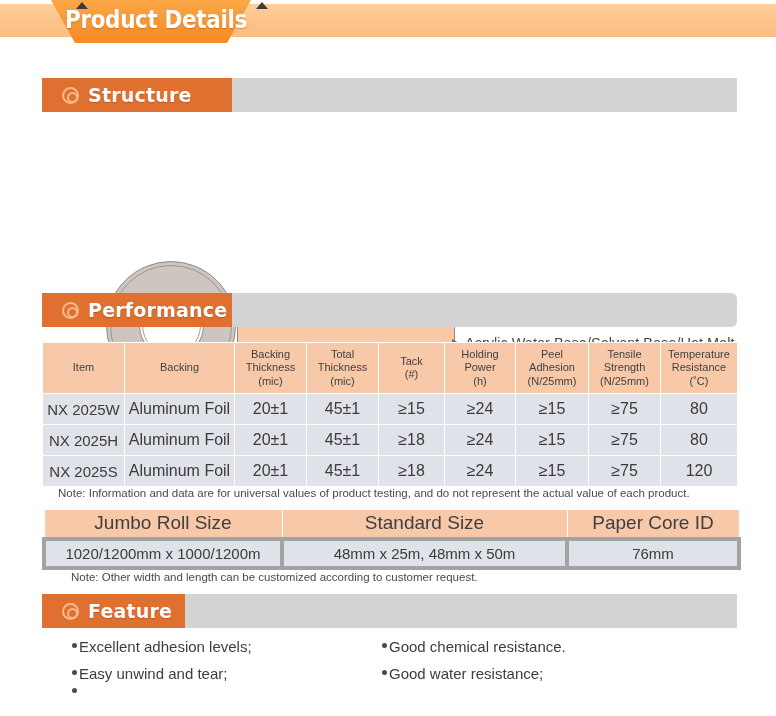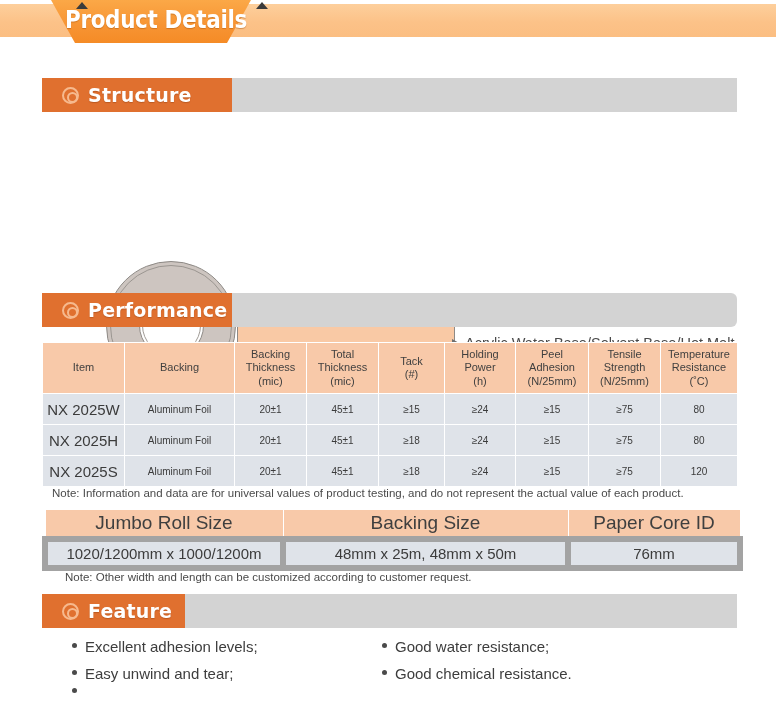--- a/index.html
+++ b/index.html
@@ -90,40 +90,40 @@
 
   
   .perf-table { position: absolute; left: 42px; top: 342px; width: 695px;
     border-collapse: collapse; table-layout: fixed; }
   .perf-table th {
     background: #f8c9a9; color: #3f3f3f; font-weight: normal;
     font-size: 11px; line-height: 1.22; padding: 5px 2px; height: 49px;
     border: 1px solid #ffffff; vertical-align: middle; text-align: center;
   }
   .perf-table td {
-    background: #dfe3e9; color: #3b3b3b; font-size: 10px;
+    background: #dfe3e9; color: #3b3b3b; font-size: 16px;
     height: 31px; text-align: center; border: 1px solid #ffffff;
     vertical-align: middle;
   }
   .perf-table td.item { font-size: 15px; }
-  .note { position: absolute; left: 52px; font-size: 11.5px; color: #4a4a4a;
+  .note { position: absolute; left: 58px; font-size: 11.5px; color: #4a4a4a;
     white-space: nowrap; }
 
   .size-table { position: absolute; left: 42px; top: 509px; width: 695px;
     border-collapse: collapse; table-layout: fixed; }
   .size-table th { background: #f8c9a9; color: #3f3f3f; font-weight: normal;
     font-size: 19px; height: 29px; border: 1px solid #ffffff; text-align: center; }
   .size-table td { background: #dfe3e9; color: #3b3b3b; font-size: 15px;
-    height: 29px; border: 6px solid #a3a3a3; text-align: center; }
+    height: 29px; border: 4px solid #a3a3a3; text-align: center; }
 
   
   .feature-list { position: absolute; top: 638px; font-size: 15px; color: #3d3d3d; }
   .feature-list.col-left { left: 72px; }
   .feature-list.col-right { left: 382px; }
-  .feat-item { display: flex; align-items: baseline; gap: 8px; height: 27px; }
+  .feat-item { display: flex; align-items: baseline; gap: 2px; height: 27px; }
   .bullet { width: 5px; height: 5px; border-radius: 50%; background: #4a4a4a;
     flex: none; position: relative; top: -4px; }
 </style>
 </head>
 <body>
 
 <div class="page">
 
   <div class="banner-strip"></div>
   <div class="banner-ribbon"></div>
@@ -237,21 +237,21 @@
 
   <table class="size-table">
     <colgroup>
         <col style="width:238px">
         <col style="width:285px">
         <col style="width:172px">
       </colgroup>
     <thead>
         <tr id="size-head">
           <th>Jumbo Roll Size</th>
-          <th>Backing Size</th>
+          <th>Standard Size</th>
           <th>Paper Core ID</th>
         </tr>
       </thead>
     <tbody>
         <tr id="size-row">
           <td>1020/1200mm x 1000/1200m</td>
           <td>48mm x 25m, 48mm x 50m</td>
           <td>76mm</td>
         </tr>
       </tbody>
@@ -275,21 +275,21 @@
         <span class="bullet"></span>
         <span>Easy unwind and tear;</span>
       </div>
       <div class="feat-item">
         <span class="bullet"></span>
       </div>
     </div>
   <div class="feature-list col-right" id="feat-right">
       <div class="feat-item">
         <span class="bullet"></span>
+        <span>Good chemical resistance.</span>
+      </div>
+      <div class="feat-item">
+        <span class="bullet"></span>
         <span>Good water resistance;</span>
       </div>
-      <div class="feat-item">
-        <span class="bullet"></span>
-        <span>Good chemical resistance.</span>
-      </div>
     </div>
 
 </div>
 
 </body></html>

